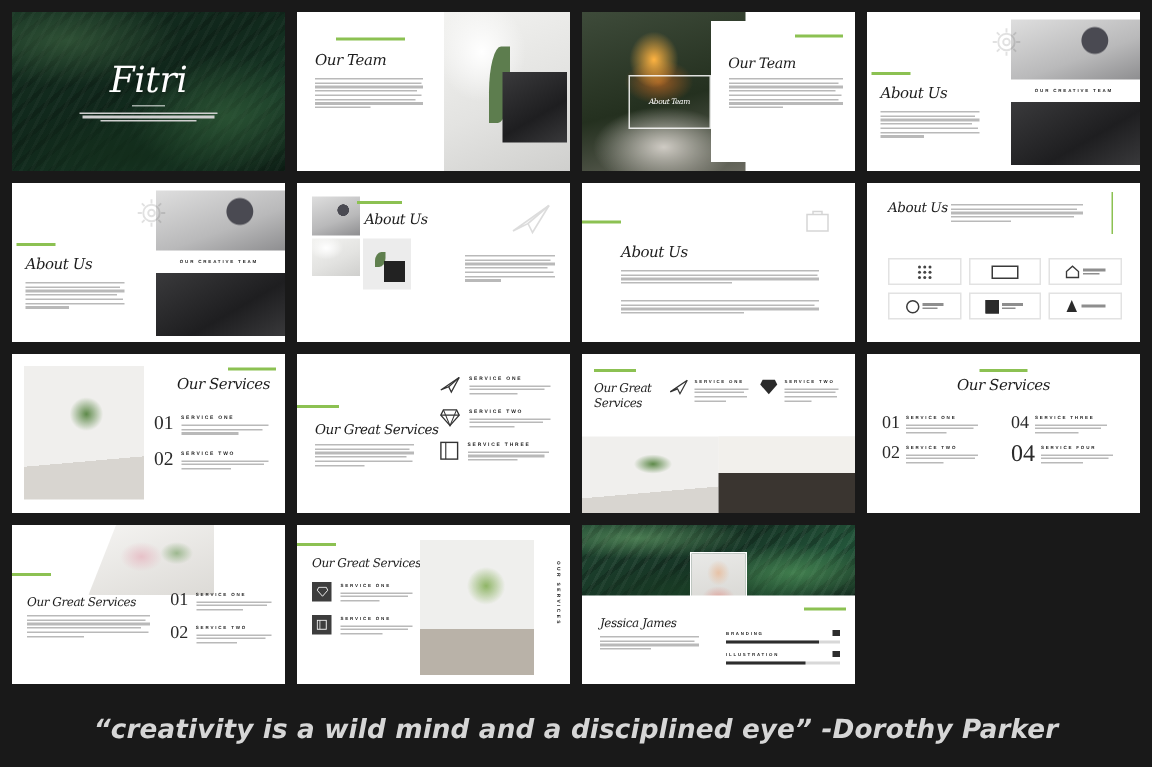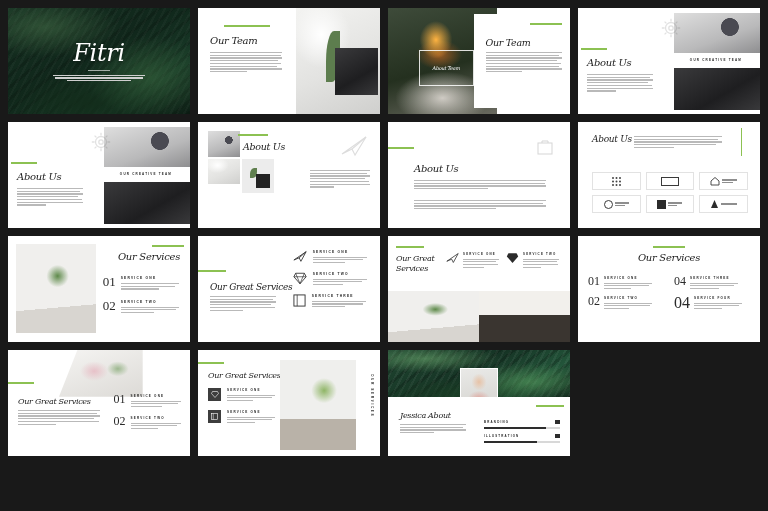--- a/index.html
+++ b/index.html
@@ -630,21 +630,21 @@
       </div>
       <div class="photo-tree" style="position:absolute;right:24px;top:10px;bottom:6px;width:42%;"></div>
       <div class="vcaps" style="position:absolute;right:6px;top:24px;">OUR SERVICES</div>
     </div>
 
     <div class="slide">
       <div class="photo-fern" style="position:absolute;left:0;top:0;right:0;height:46%;"></div>
       <div class="photo-portrait" style="position:absolute;left:50%;transform:translateX(-50%);top:18px;width:38px;height:38px;border:1.5px solid #fff;"></div>
       <div style="position:absolute;left:0;right:0;bottom:0;height:56%;background:#fff;"></div>
       <div class="bar" style="position:absolute;right:6px;top:52%;width:28px;"></div>
-      <div class="script" style="position:absolute;left:12px;top:62px;font-size:8px;">Jessica About</div>
+      <div class="script" style="position:absolute;left:12px;top:62px;font-size:8px;">Jessica James</div>
       <div class="txtlines" style="position:absolute;left:12px;top:74px;width:66px;">
         <i style="width:100%"></i>
           <i style="width:95%"></i>
           <i style="width:100%"></i>
           <i style="width:52%"></i>
       </div>
       <div style="position:absolute;right:10px;top:70px;width:76px;">
         <div style="display:flex;justify-content:space-between;align-items:center;">
           <span class="caps" style="font-size:2.9px">BRANDING</span>
           <span class="ph" style="width:5px;height:4px;background:#2d2d2d"></span>
@@ -659,13 +659,14 @@
           <span class="ph" style="width:5px;height:4px;background:#2d2d2d"></span>
         </div>
         <div class="skillbar" style="margin-top:2.5px;">
             <i style="width:70%"></i>
           </div>
       </div>
     </div>
 
   </div>
 
+  <div class="quote">“creativity is a wild mind and a disciplined eye” -Dorothy Parker</div>
 </div>
 
 </body></html>

